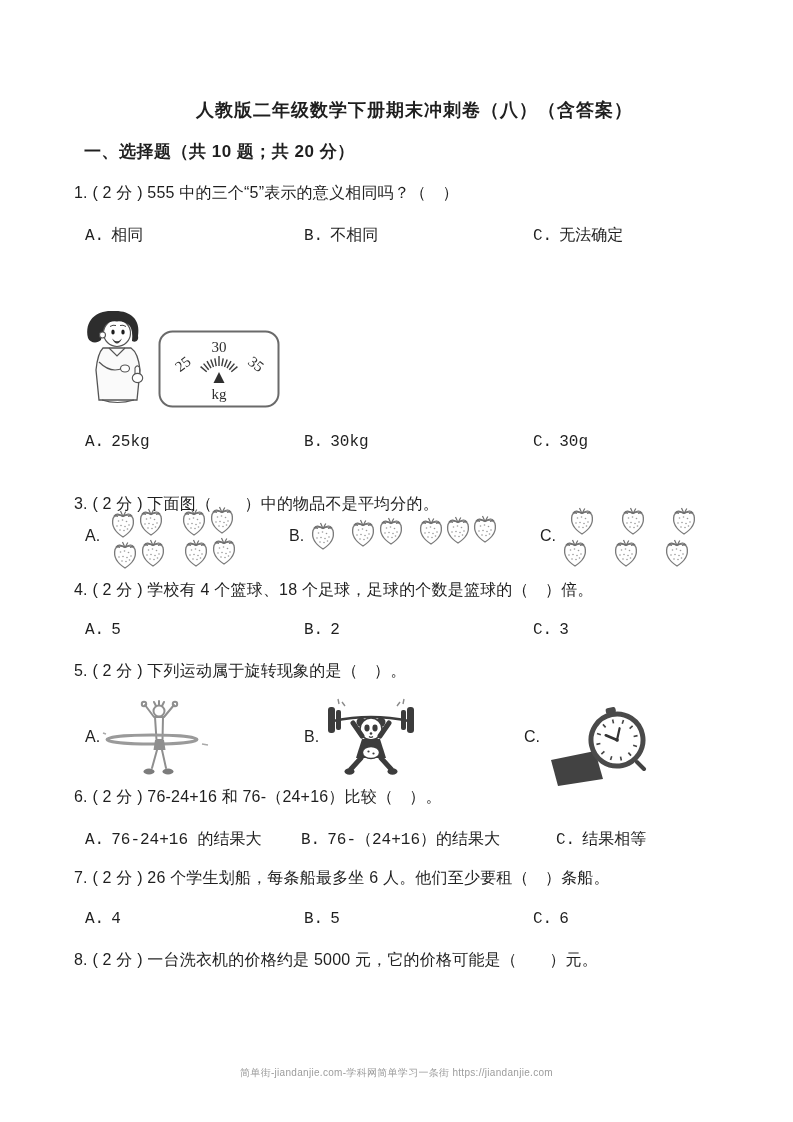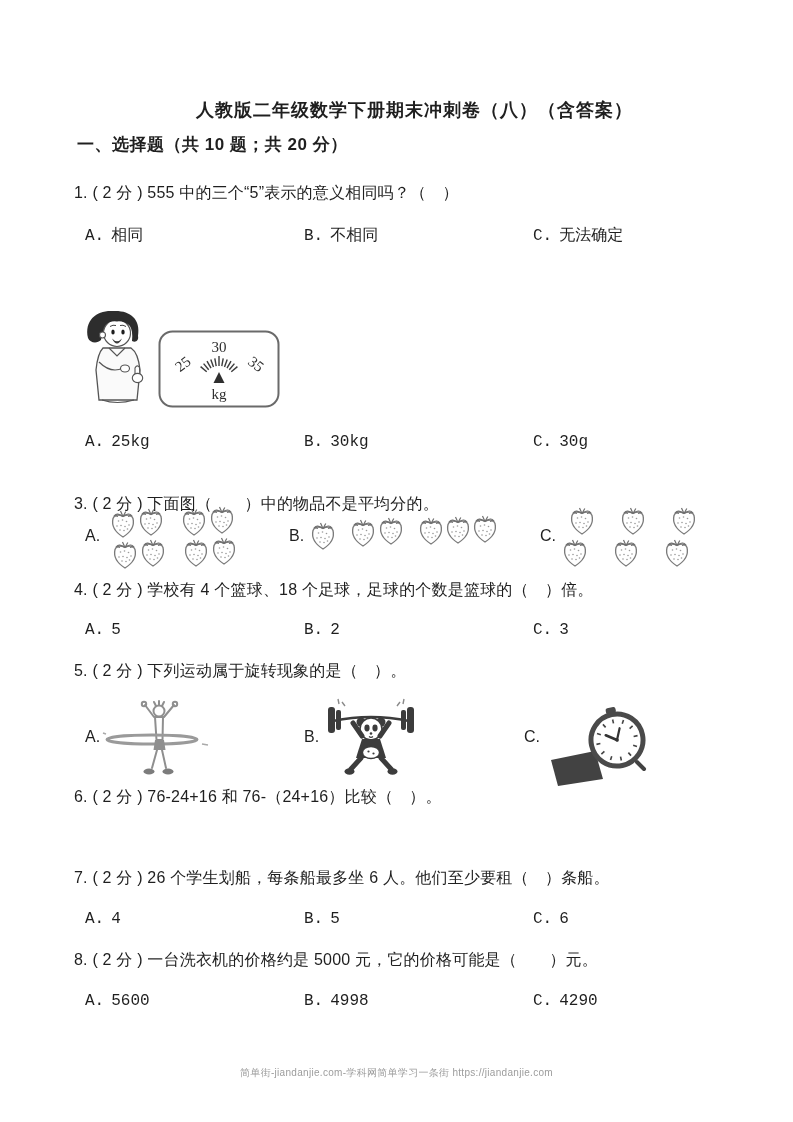--- a/index.html
+++ b/index.html
@@ -12,21 +12,21 @@
     color:#1f1f1f;
     overflow:hidden;
   }
   .title{
     position:absolute; top:80px; left:0; width:100%;
     text-align:center; font-size:18px; font-weight:700; margin:18px;
     letter-spacing:1px;
   }
   .section{
     position:absolute; top:132px; left:76px;
-    font-size:17px; font-weight:700; margin:1px; letter-spacing:0.5px;
+    font-size:17px; font-weight:700; margin:8px; letter-spacing:0.5px;
   }
   .q{
     position:absolute; left:74px; font-size:16px; white-space:nowrap;
     letter-spacing:0.2px;
   }
   .optrow{ position:absolute; left:0; top:0; width:100%; height:24px; }
   .opt{ position:absolute; font-size:16px; white-space:nowrap;font-family:Liberation Mono, monospace; }
   .opt .ol{ margin-right:7px; }
   .colA{ left:85px; } .colB{ left:304px; } .colC{ left:533px; }
   .figlabel{ position:absolute; font-size:16px; }
@@ -235,30 +235,30 @@
         <line x1="61.5" y1="21.8" x2="63.5" y2="25.3"></line>
       </g>
       <path d="M72,40 L62,33" stroke="#333333" stroke-width="2.6" stroke-linecap="round"></path>
       <path d="M72,40 L77,29" stroke="#333333" stroke-width="2.2" stroke-linecap="round"></path>
       <circle cx="72" cy="40" r="1.8" fill="#333333"></circle>
     </g>
     <path d="M92,62 L99,69" stroke="#424242" stroke-width="4" stroke-linecap="round"></path>
   </svg>
 
   <div class="q" style="top:787px">6. ( 2 分 ) 76-24+16 和 76-（24+16）比较（　）。</div>
+  <div class="optrow" style="top:829px">
+    <span class="opt" style="left:85px"><span class="ol">A.</span><span class="ot">76-24+16 的结果大</span></span>
+    <span class="opt" style="left:301px"><span class="ol">B.</span><span class="ot">76-（24+16）的结果大</span></span>
+    <span class="opt" style="left:556px"><span class="ol">C.</span><span class="ot">结果相等</span></span>
+  </div>
 
   <div class="q" style="top:868px">7. ( 2 分 ) 26 个学生划船，每条船最多坐 6 人。他们至少要租（　）条船。</div>
   <div class="optrow" style="top:910px">
     <span class="opt colA"><span class="ol">A.</span><span class="ot">4</span></span>
     <span class="opt colB"><span class="ol">B.</span><span class="ot">5</span></span>
     <span class="opt colC"><span class="ol">C.</span><span class="ot">6</span></span>
   </div>
 
   <div class="q" style="top:950px">8. ( 2 分 ) 一台洗衣机的价格约是 5000 元，它的价格可能是（　　）元。</div>
-  <div class="optrow" style="top:992px">
-    <span class="opt colA"><span class="ol">A.</span><span class="ot">5600</span></span>
-    <span class="opt colB"><span class="ol">B.</span><span class="ot">4998</span></span>
-    <span class="opt colC"><span class="ol">C.</span><span class="ot">4290</span></span>
-  </div>
 
   <div class="footer">简单街-jiandanjie.com-学科网简单学习一条街 https://jiandanjie.com</div>
 
 </div>
 
 </body></html>

